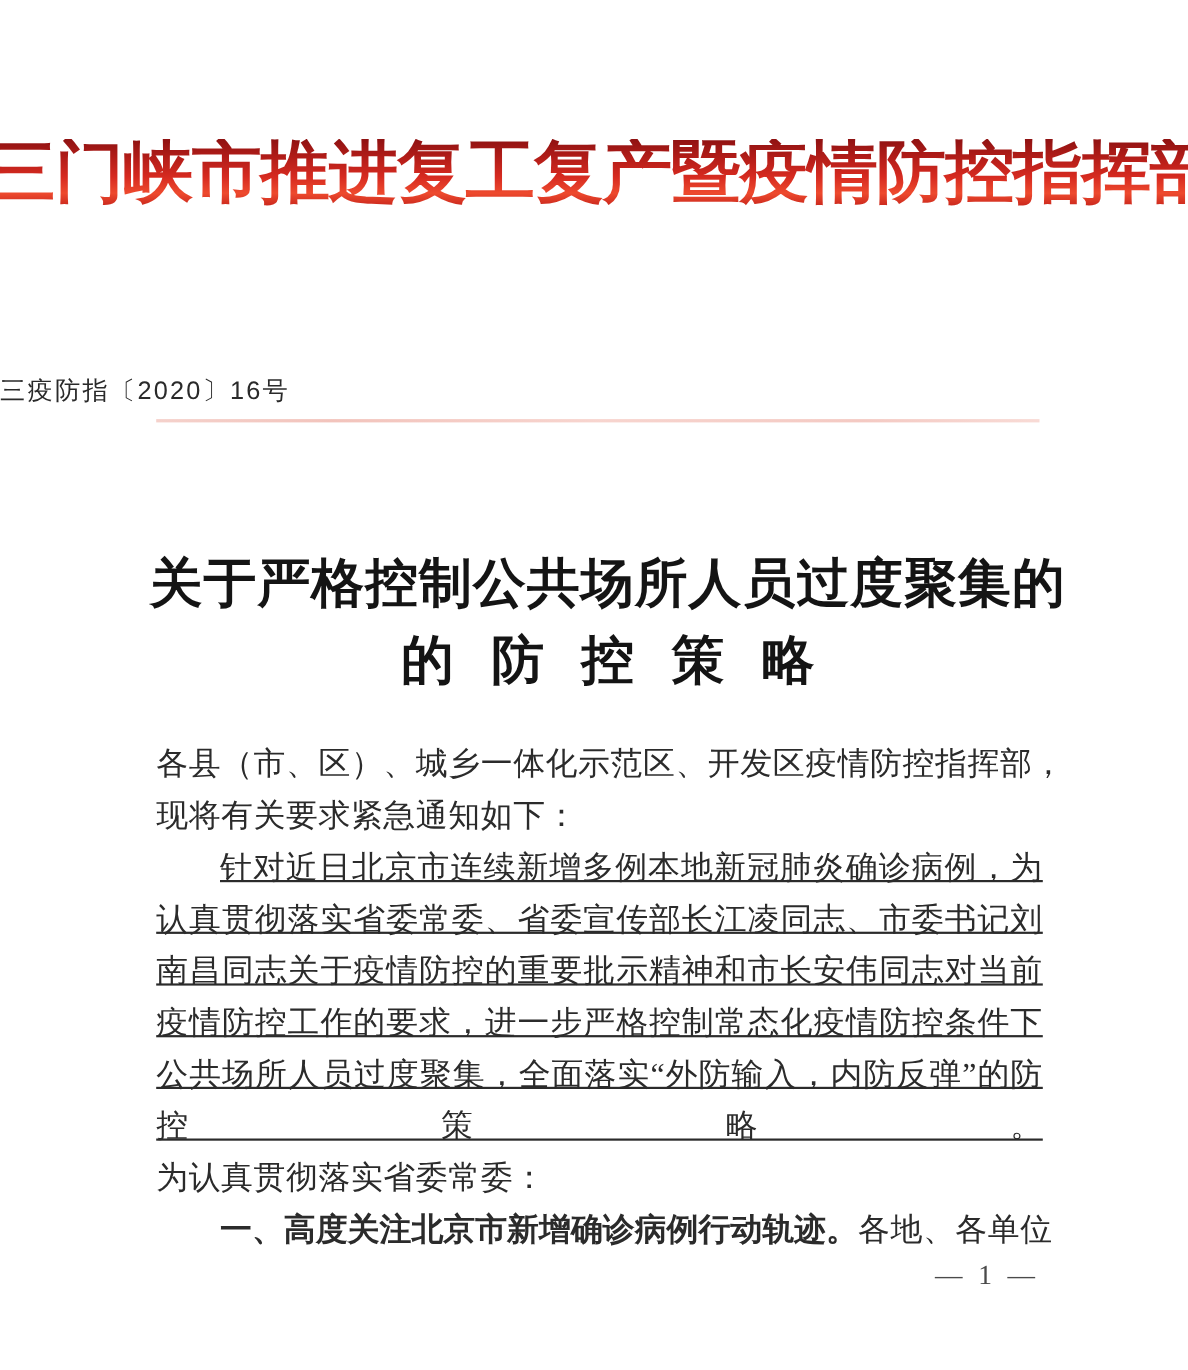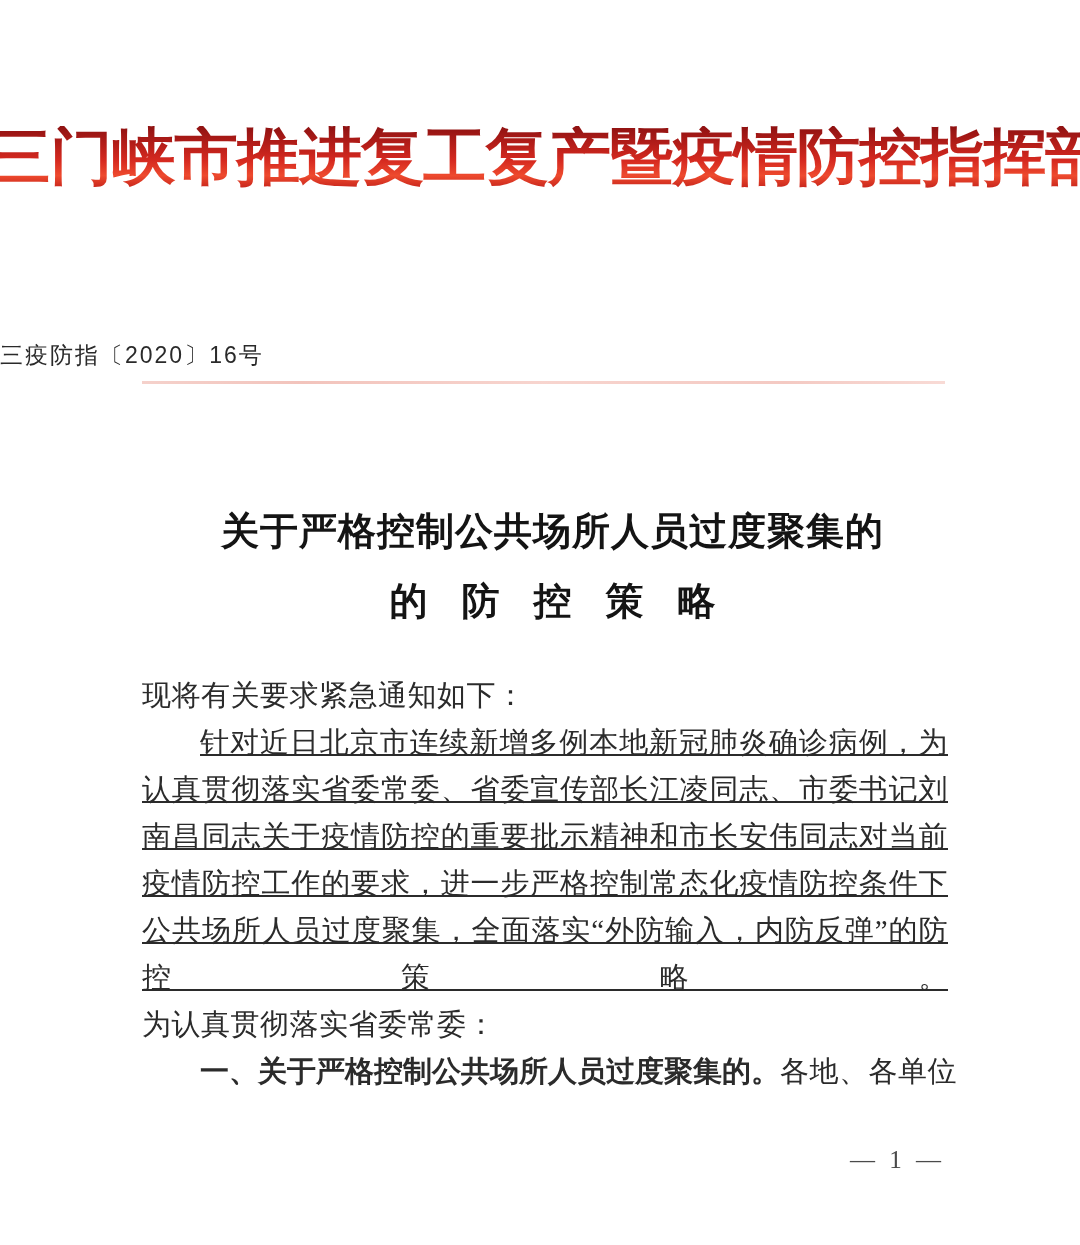--- a/index.html
+++ b/index.html
@@ -79,21 +79,21 @@
 
   
   .main-title {
     position: absolute;
     left: 0;
     right: 0;
     top: 500px;
     text-align: center;
     font-family: "Liberation Serif", "DejaVu Serif", serif;
     font-weight: bold;
-    font-size: 38px;
+    font-size: 48px;
     color: #141414;
     line-height: 62px;
     margin-left: 25px;
   }
 
   .main-title .line-1 {
     display: block;
     letter-spacing: 1px;
   }
 
@@ -165,28 +165,29 @@
 
   <div class="red-rule"></div>
 
   <div class="main-title">
     <span class="line-1">关于严格控制公共场所人员过度聚集的</span>
     <span class="line-2">的防控策略</span>
   </div>
 
   <div class="body-block">
 
+    <div class="body-line">各县（市、区）、城乡一体化示范区、开发区疫情防控指挥部，</div>
 
     <div class="body-line">现将有关要求紧急通知如下：</div>
 
     <div class="body-line justify-indent">针对近日北京市连续新增多例本地新冠肺炎确诊病例，为认真贯彻落实省委常委、省委宣传部长江凌同志、市委书记刘南昌同志关于疫情防控的重要批示精神和市长安伟同志对当前疫情防控工作的要求，进一步严格控制常态化疫情防控条件下公共场所人员过度聚集，全面落实“外防输入，内防反弹”的防控策略。</div>
 
     <div class="body-line">为认真贯彻落实省委常委：</div>
 
     <div class="body-line indent">
-      <span class="bold-run">一、关于严格控制公共场所人员过度聚集的。</span><span>各地、各单位</span>
+      <span class="bold-run">一、高度关注北京市新增确诊病例行动轨迹。</span><span>各地、各单位</span>
     </div>
 
   </div>
 
   <div class="page-footer">— 1 —</div>
 
 </div>
 
 </body></html>

